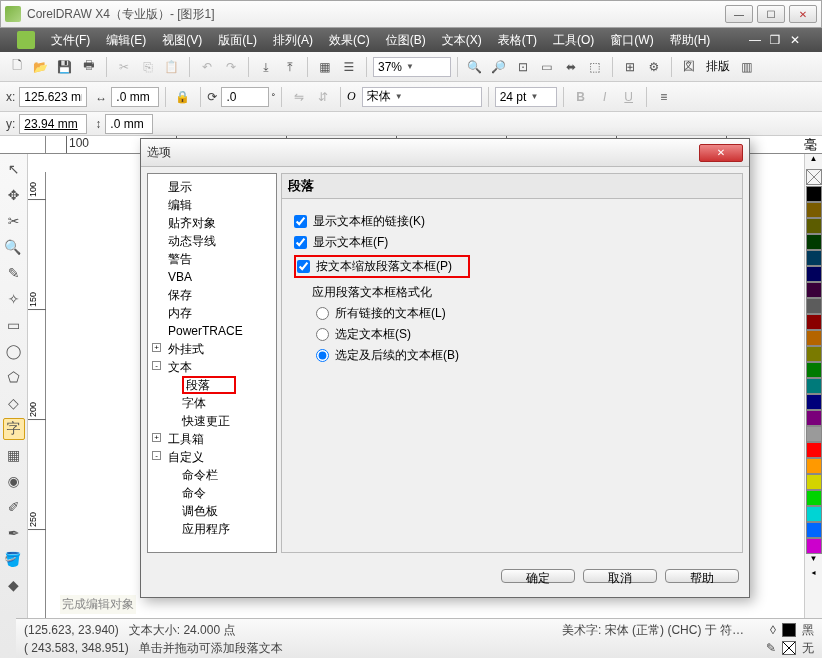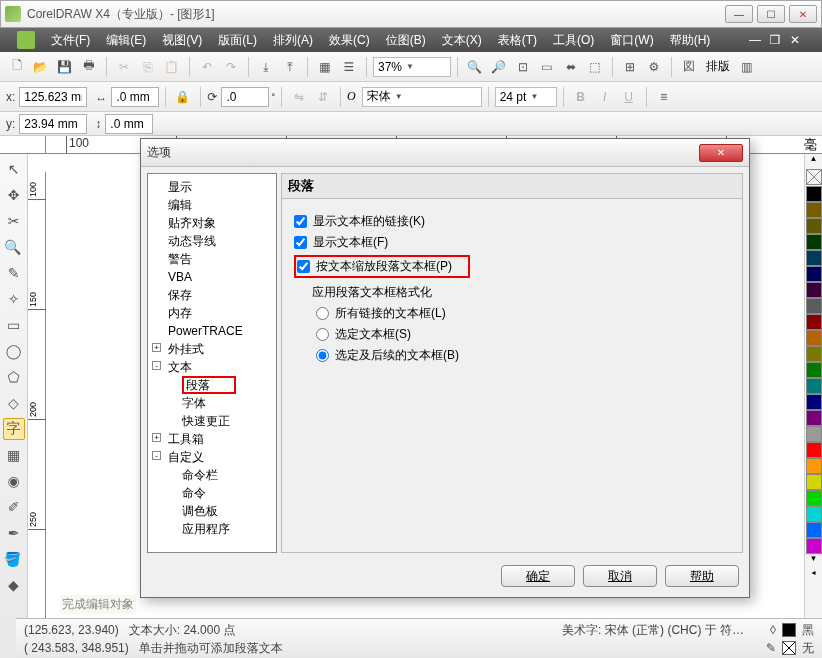--- a/index.html
+++ b/index.html
@@ -56,21 +56,21 @@
 .tree-item .exp { position: absolute; left: 4px; top: 3px; width: 9px; height: 9px; border: 1px solid #888; font-size: 8px; line-height: 7px; text-align: center; background: #fff; }
 .panel { flex: 1; margin: 6px 6px 6px 4px; display: flex; flex-direction: column; }
 .panel-title { background: #e8e8e8; border: 1px solid #bbb; padding: 3px 6px; font-weight: bold; font-size: 13px; }
 .panel-body { flex: 1; border: 1px solid #bbb; border-top: none; background: #f0f0f0; padding: 10px 12px; }
 .chk, .rad { display: flex; align-items: center; margin: 4px 0; gap: 6px; }
 .chk input, .rad input { margin: 0; }
 .groupset { margin: 6px 0 10px 0; }
 .groupset .gtitle { margin: 6px 0 4px 18px; }
 .groupset .rad { margin-left: 22px; }
 .dlg-btns { height: 34px; display: flex; justify-content: flex-end; align-items: center; gap: 8px; padding-right: 10px; }
-.dbtn { width: 74px; height: 22px; border: 1px solid #8a8a8a; background: linear-gradient(#fdfdfd,#e2e2e2); border-radius: 4px; cursor: pointer; text-decoration: underline; }
+.dbtn { width: 74px; height: 14px; border: 1px solid #8a8a8a; background: linear-gradient(#fdfdfd,#e2e2e2); border-radius: 4px; cursor: pointer; }
 
 
 .status { position: absolute; bottom: 0; left: 0; right: 0; height: 40px; background: linear-gradient(#fafafa,#e8e8e8); border-top: 1px solid #bbb; padding: 2px 8px; color: #444; margin-left: 16px; }
 .status .line { height: 18px; display: flex; align-items: center; gap: 10px; }
 .status .right { margin-left: auto; display: flex; align-items: center; gap: 6px; }
 .colbox { width: 14px; height: 14px; border: 1px solid #666; display: inline-block; }
 .hint { position: absolute; left: 60px; bottom: 44px; background: #f8f8f0; color: #888; padding:1px 2px; }
 
 svg { display: block; }
 </style>
@@ -182,21 +182,21 @@
     </div>
   <div class="tbtn faded">
       <u>U</u>
     </div>
   <div class="sep"></div>
   <div class="tbtn">≡</div>
 </div>
 
 <div class="toolbar" style="height:24px;border-bottom:1px solid #ccc">
   <span class="tlabel">y:</span>
-  <input class="tinput" style="width: 68px;" value="23.94 mm">
+  <input class="tinput" style="width: 68px; text-decoration: underline;" value="23.94 mm">
   <span class="tlabel" style="margin-left:6px">↕</span>
   <input class="tinput" style="width: 48px;" value=".0 mm">
 </div>
 
 <div style="display:flex">
   <div style="width:46px;height:18px;border-right:1px solid #888;border-bottom:1px solid #888;background:#fff"></div>
   <div class="hruler" id="hruler" style="flex:1">
       <div class="tick" style="left: 20px;">100</div>
       <div class="tick" style="left: 130px;">150</div>
       <div class="tick" style="left: 240px;">200</div>

